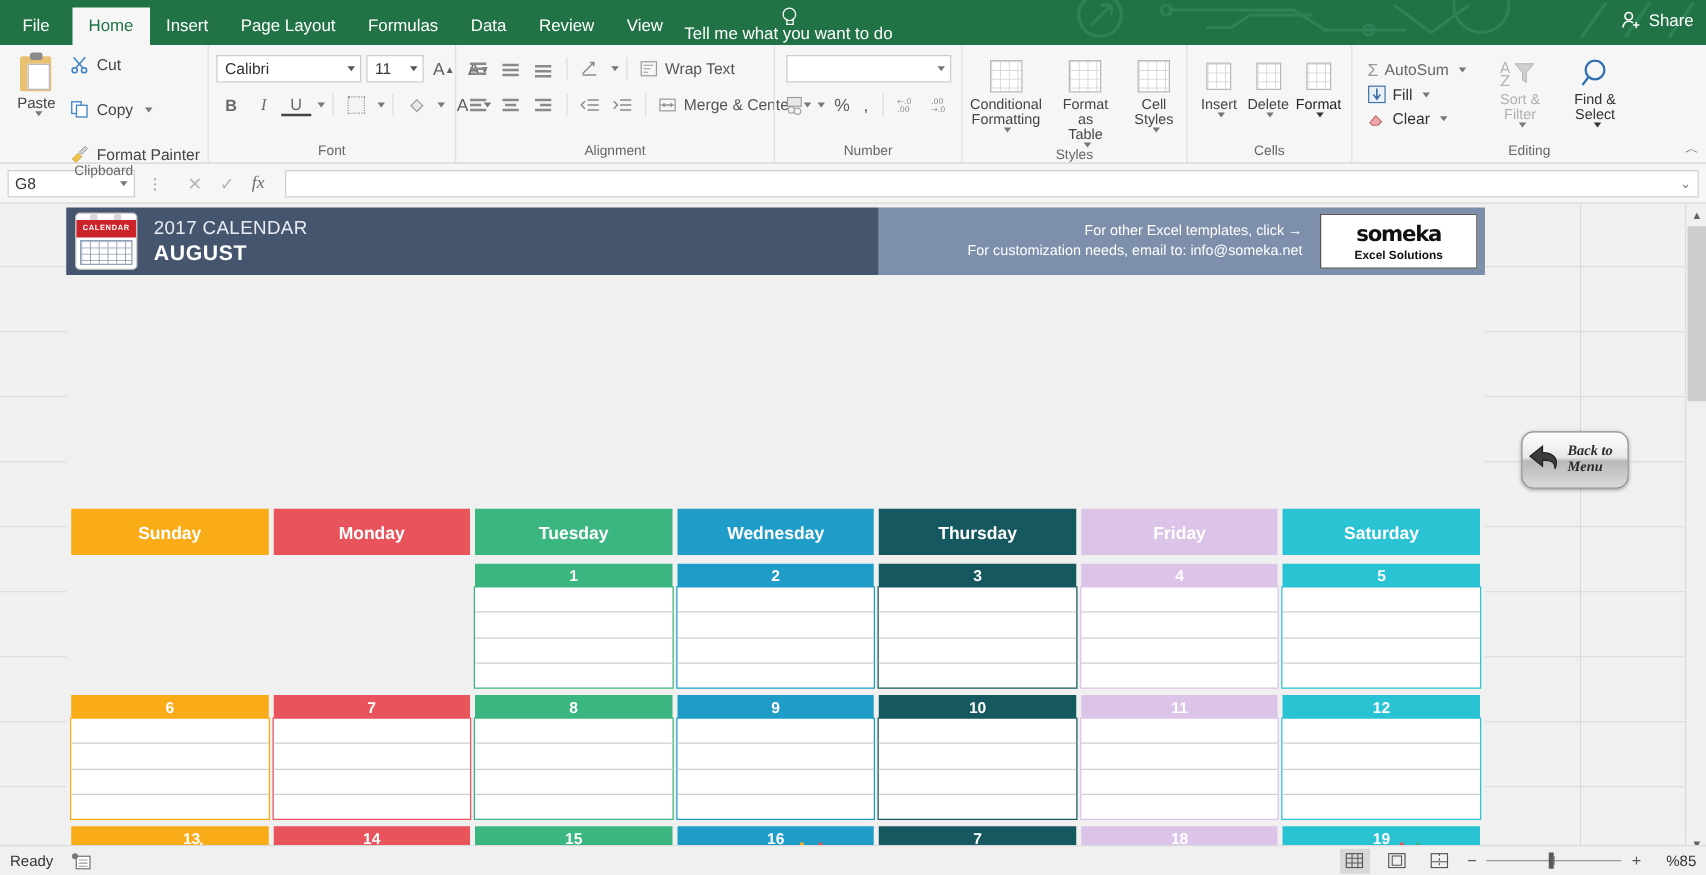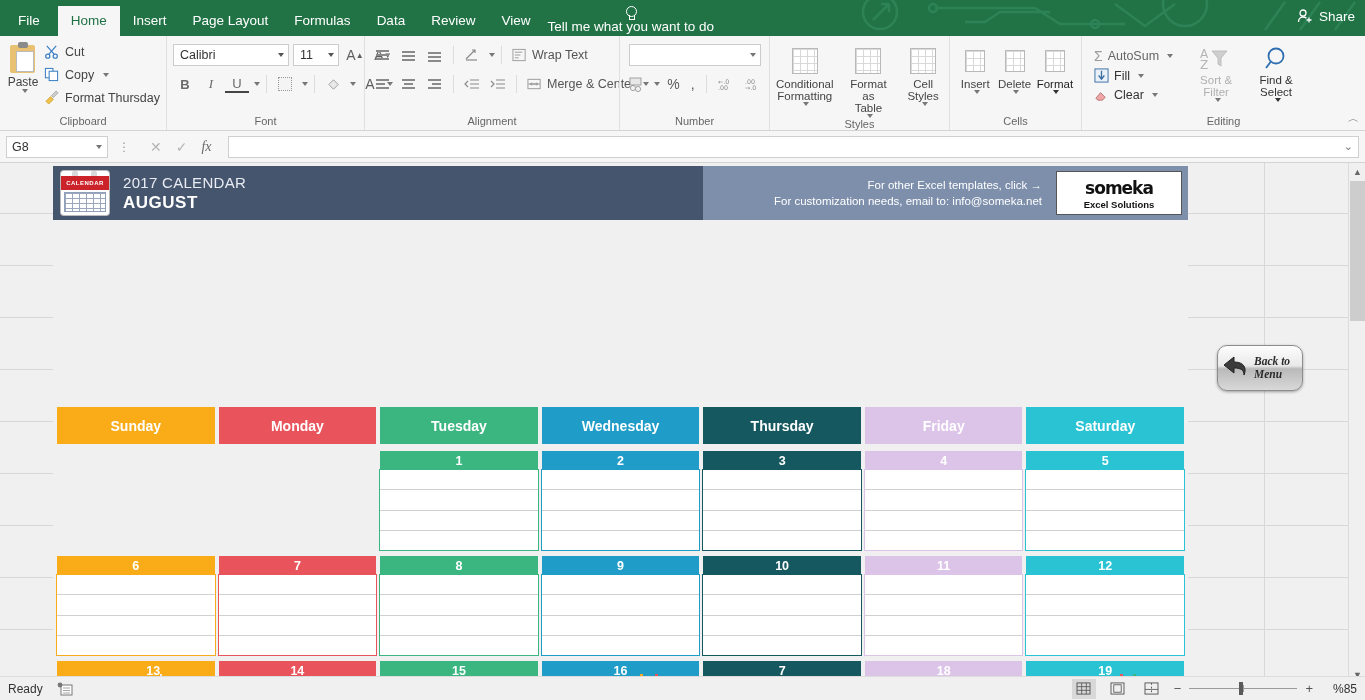--- a/index.html
+++ b/index.html
@@ -56,21 +56,21 @@
   .rgroup-label { text-align: center; font-size: 11px; color: #666; padding-bottom: 3px; position: relative; }
 
   
   .paste-btn { display: flex; flex-direction: column; align-items: center; width: 50px; padding-top: 2px; }
   .clip-ico { width: 30px; height: 32px; position: relative; }
   .clip-ico .board { position: absolute; left: 2px; top: 3px; width: 25px; height: 28px; background: #e8c172; border-radius: 2px; }
   .clip-ico .clipTop { position: absolute; left: 10px; top: 0px; width: 10px; height: 6px; background: #8a8a8a; border-radius: 2px; }
   .clip-ico .page { position: absolute; left: 8px; top: 9px; width: 18px; height: 21px; background: #fff; border: 1px solid #bbb; }
   .paste-label { font-size: 12px; color: #444; margin-top: 1px; }
   .caret { width: 0; height: 0; border-left: 3.5px solid transparent; border-right: 3.5px solid transparent; border-top: 4px solid #777; display: inline-block; margin-left: 3px; vertical-align: middle; }
-  .clip-list { display: flex; flex-direction: column; justify-content: center; gap: 8px; padding-left: 4px; padding-top: 4px; }
+  .clip-list { display: flex; flex-direction: column; justify-content: center; gap: 21px; padding-left: 4px; padding-top: 4px; }
   .clip-item { display: flex; align-items: center; gap: 6px; font-size: 12.5px; color: #444; white-space: nowrap; }
   .mini { width: 15px; height: 15px; display: inline-block; position: relative; flex: none; }
 
   
   .font-row1 { display: flex; align-items: center; gap: 4px; }
   .font-row2 { display: flex; align-items: center; gap: 2px; margin-top: 7px; }
   .combo { border: 1px solid #ccc; background: #fff; height: 22px; display: flex; align-items: center; justify-content: space-between; padding: 0 4px 0 6px; font-size: 12.5px; color: #333; }
   .combo .caret { border-top-color: #555; }
   .f-name { width: 116px; }
   .f-size { width: 46px; }
@@ -248,21 +248,21 @@
             <rect x="5.5" y="4.5" width="9" height="10" fill="#fff" stroke="#3b7fc4" stroke-width="1.1"></rect>
           </svg>
           <span>Copy</span>
           <span class="caret"></span>
         </div>
         <div class="clip-item">
           <svg class="mini" viewBox="0 0 16 16">
             <path d="M2 12 L7 7 L10 10 L5 15 Z" fill="#f0c24b" stroke="#c9a03a" stroke-width=".8"></path>
             <path d="M8 6 L13 1 L15 3 L10 8 Z" fill="#cfcfcf" stroke="#999" stroke-width=".8"></path>
           </svg>
-          <span>Format Thursday</span>
+          <span>Format Painter</span>
         </div>
       </div>
     </div>
     <div class="rgroup-label">Clipboard</div>
   </div>
 
   <div class="rgroup" style="width:198px">
     <div class="rgroup-body" style="flex-direction:column; padding-top:4px">
       <div class="font-row1">
         <div class="combo f-name">

